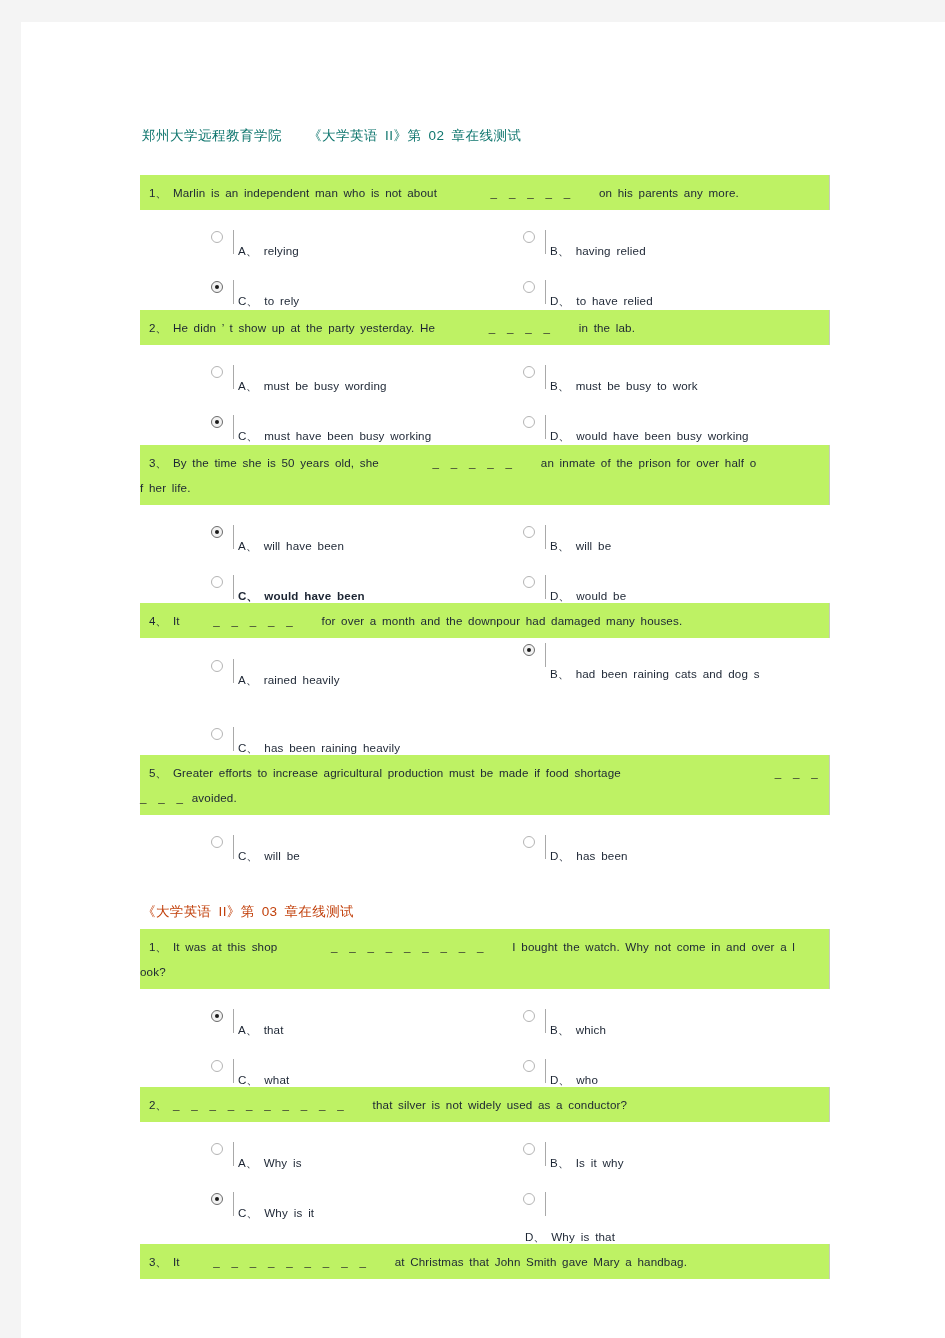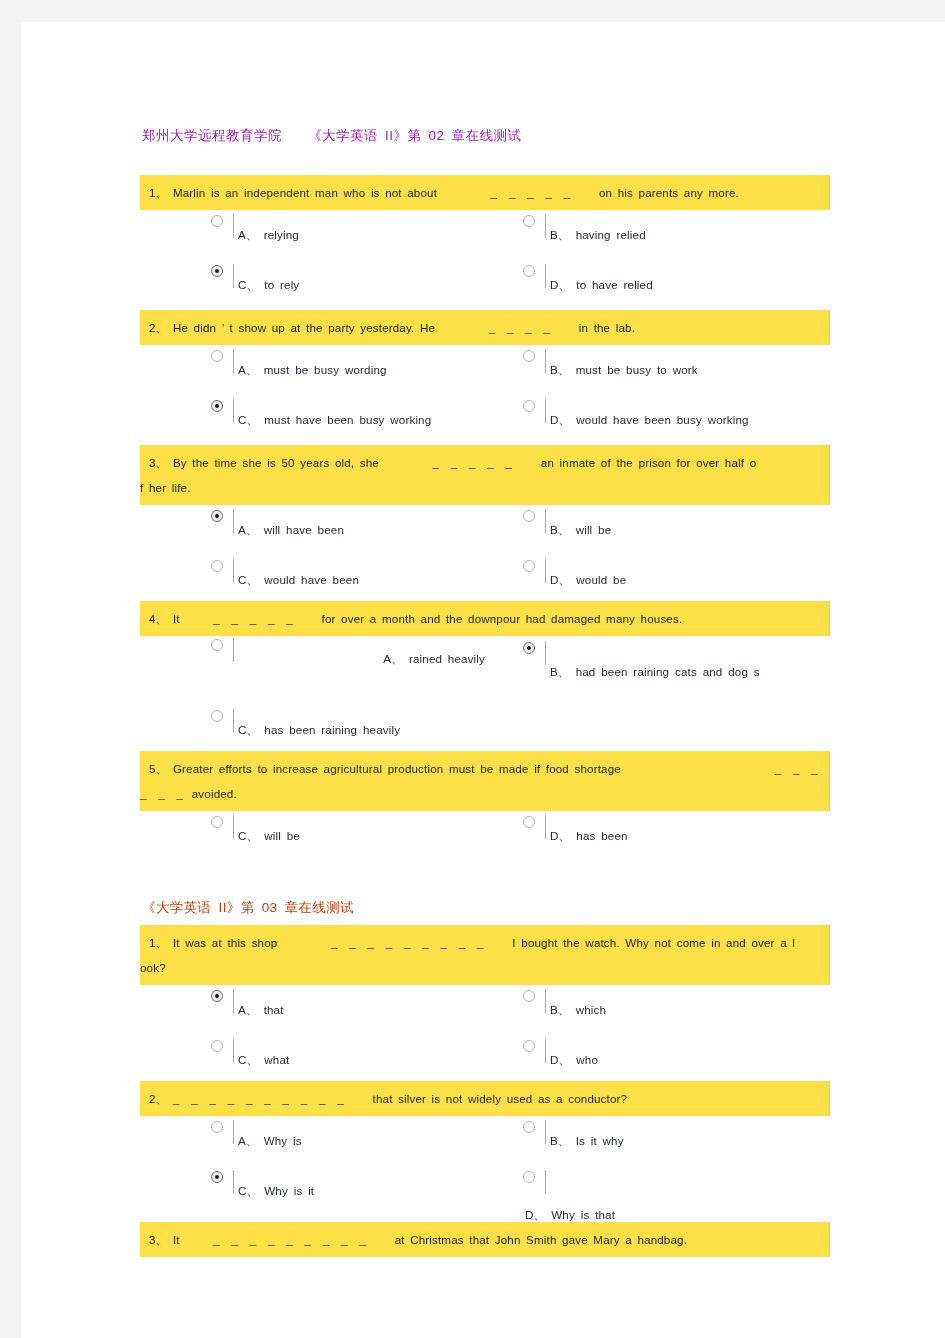--- a/index.html
+++ b/index.html
@@ -25,39 +25,39 @@
   }
   .content {
     position: absolute;
     left: 119px;
     top: 105px;
     width: 690px;
   }
 
   .doc-title {
     font-size: 13.5px;
-    color: #a21caf;
+    color: #0f766e;
     letter-spacing: 0.5px;
     margin: 0 0 30px 2px;
     white-space: nowrap;
   }
   .doc-title .gap { display: inline-block; width: 26px; }
   .doc-title .gap-sm { display: inline-block; width: 7px; }
 
   .section-title {
     font-size: 13.5px;
     color: #c2410c;
     letter-spacing: 0.4px;
     margin: 0 0 8px 2px;
     white-space: nowrap;
   }
   .section-title .gap-sm { display: inline-block; width: 7px; }
 
   .qbanner {
-    background: #fde047;
+    background: #bef264;
     border-right: 1px solid #c9c9c2;
     color: #1c2533;
     font-size: 11.6px;
     line-height: 25px;
     padding: 5px 8px 5px 9px;
     box-sizing: border-box;
     word-spacing: 2.2px;
     letter-spacing: 0.15px;
   }
   .qbanner .blank {
@@ -76,21 +76,21 @@
     flex-wrap: wrap;
     padding: 0;
     margin: 0;
   }
   .opt {
     width: 50%;
     box-sizing: border-box;
     display: flex;
     align-items: flex-start;
     min-height: 50px;
-    padding-top: 4px;
+    padding-top: 20px;
   }
   .opt.col-a { padding-left: 69px; }
   .opt.col-b { padding-left: 36px; }
 
   .radio-box {
     width: 24px;
     height: 24px;
     background: #ffffff;
     border-right: 1px solid #a9a9a9;
     flex: 0 0 auto;
@@ -228,42 +228,42 @@
               <span class="radio checked"></span>
             </span>
           <span class="opt-text"><span class="lbl">A、</span><span>will have been</span></span>
         </div>
         <div class="opt col-b">
           <span class="radio-box">
               <span class="radio"></span>
             </span>
           <span class="opt-text"><span class="lbl">B、</span><span>will be</span></span>
         </div>
-        <div class="opt col-a" style="min-height:46px;">
+        <div class="opt col-a" style="min-height:46px;font-weight:bold;">
           <span class="radio-box">
               <span class="radio"></span>
             </span>
           <span class="opt-text"><span class="lbl">C、</span><span>would have been</span></span>
         </div>
         <div class="opt col-b" style="min-height:46px;">
           <span class="radio-box">
               <span class="radio"></span>
             </span>
           <span class="opt-text"><span class="lbl">D、</span><span>would be</span></span>
         </div>
       </div>
 
       <div class="qbanner">
         <span>4、</span>
         <span>It</span>
         <span class="lead2"></span><span class="blank">_ _ _ _ _</span>
         <span class="lead3"></span><span>for over a month and the downpour had damaged many houses.</span>
       </div>
       <div class="options">
-        <div class="opt col-a" style="min-height:69px;padding-top:2px;justify-content:space-between;">
+        <div class="opt col-a" style="min-height:69px;padding-top:21px;">
           <span class="radio-box">
               <span class="radio"></span>
             </span>
           <span class="opt-text"><span class="lbl">A、</span><span>rained heavily</span></span>
         </div>
         <div class="opt col-b" style="min-height:69px;padding-top:5px;">
           <span class="radio-box">
               <span class="radio checked"></span>
             </span>
           <span class="opt-text" style="margin-top:13px;line-height:36px;max-width:250px;"><span class="lbl">B、</span><span>had been raining cats and dog s</span></span>

